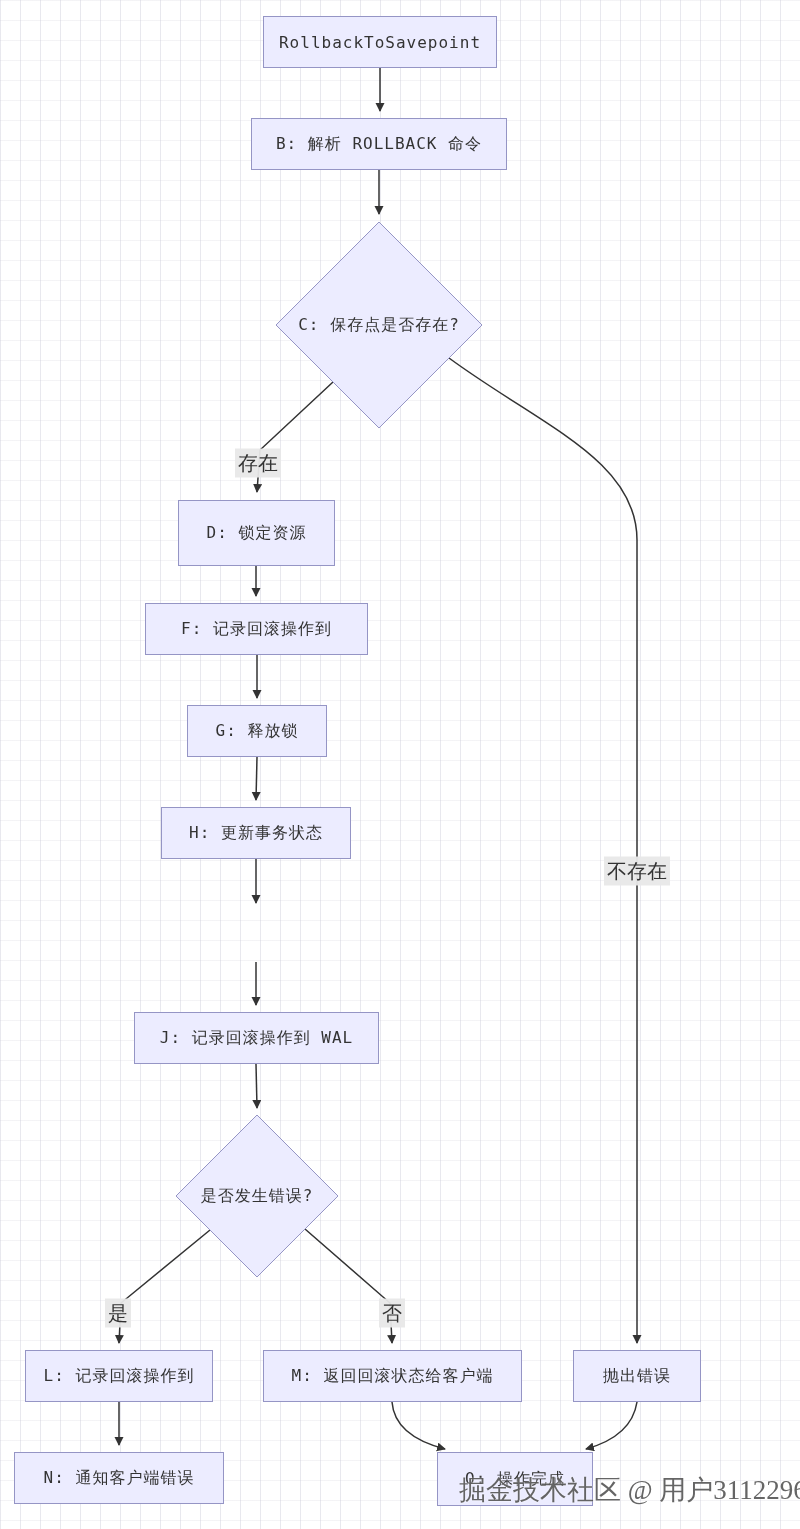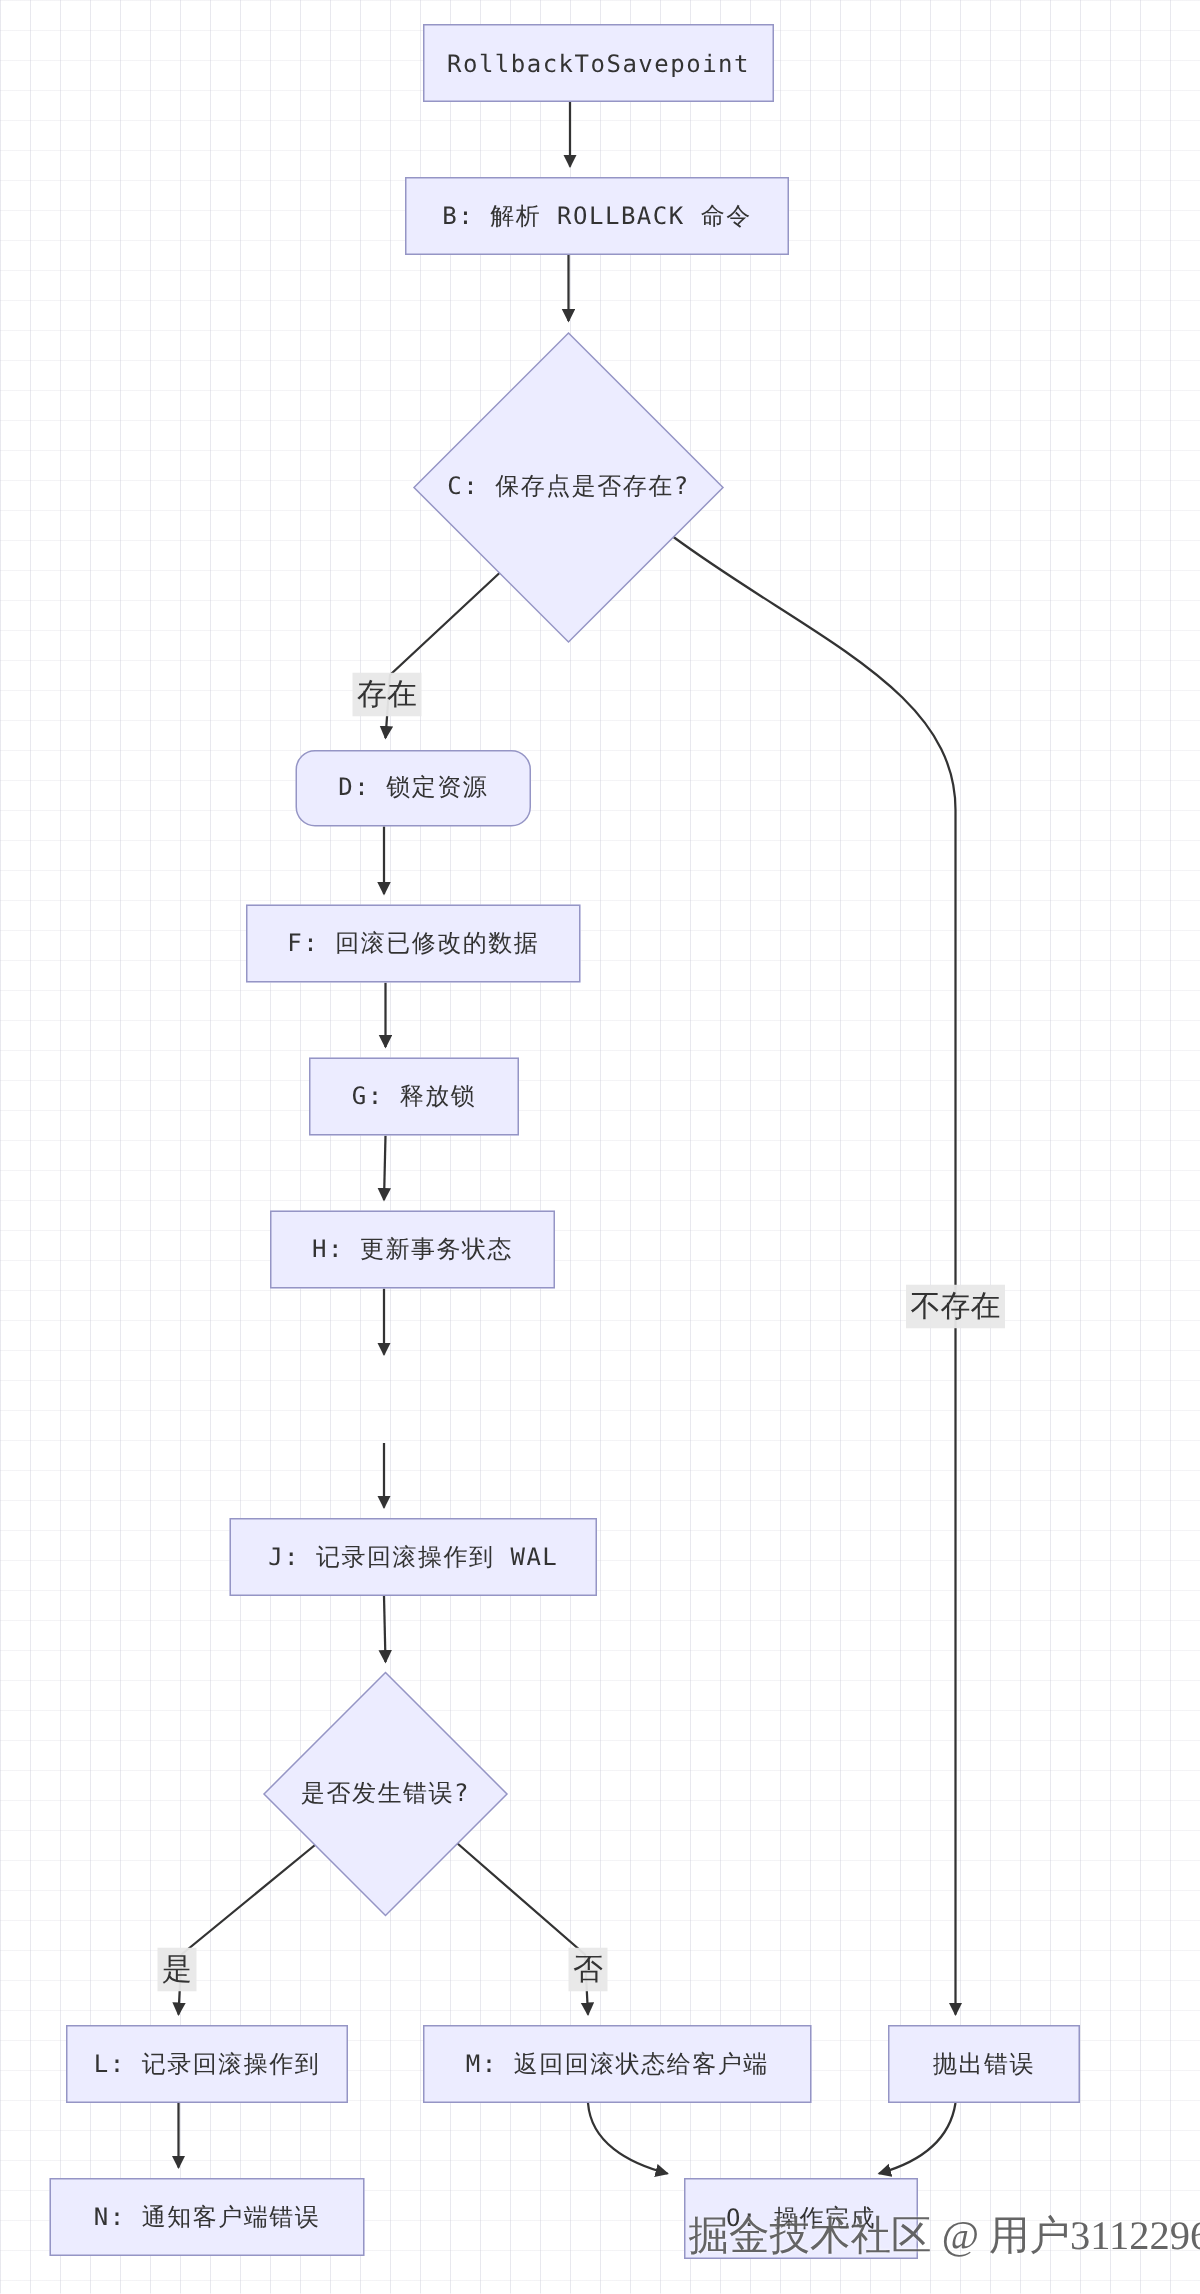--- a/index.html
+++ b/index.html
@@ -20,21 +20,20 @@
     box-sizing:border-box;
     background:#ECECFF;
     border:1px solid #9595c5;
     color:#333333;
     font-family:"DejaVu Sans Mono",monospace;
     font-size:16px;
     letter-spacing:1px;
     display:flex;align-items:center;justify-content:center;
     text-align:right;
     white-space:nowrap;
-    margin-left:19px;
   }
   .diamond-label{
     position:absolute;
     transform:translate(-50%,-50%);
     color:#333333;
     font-family:"DejaVu Sans Mono",monospace;
     font-size:16px;
     letter-spacing:1px;
     white-space:nowrap;
     text-align:center;
@@ -92,23 +91,23 @@
     <polygon points="379,222 482,325 379,428 276,325" fill="#ECECFF" stroke="#9595c5" stroke-width="1"></polygon>
     <polygon points="257,1115 338,1196 257,1277 176,1196" fill="#ECECFF" stroke="#9595c5" stroke-width="1"></polygon>
   </svg>
 
   <div class="node" style="left:263px;top:16px;width:234px;height:52px;">RollbackToSavepoint</div>
 
   <div class="node" style="left:251px;top:118px;width:256px;height:52px;">B: 解析 ROLLBACK 命令</div>
 
   <div class="diamond-label" style="left:379px;top:325px;">C: 保存点是否存在?</div>
 
-  <div class="node" style="left:178px;top:500px;width:157px;height:51px;border-radius:13px;">D: 锁定资源</div>
+  <div class="node" style="left:178px;top:500px;width:157px;height:66px;">D: 锁定资源</div>
 
-  <div class="node" style="left:145px;top:603px;width:223px;height:52px;">F: 回滚已修改的数据</div>
+  <div class="node" style="left:145px;top:603px;width:223px;height:52px;">F: 记录回滚操作到</div>
 
   <div class="node" style="left:187px;top:705px;width:140px;height:52px;">G: 释放锁</div>
 
   <div class="node" style="left:161px;top:807px;width:190px;height:52px;">H: 更新事务状态</div>
 
 
   <div class="node" style="left:134px;top:1012px;width:245px;height:52px;">J: 记录回滚操作到 WAL</div>
 
   <div class="diamond-label" style="left:257px;top:1196px;text-align:center;">是否发生错误?</div>
 

